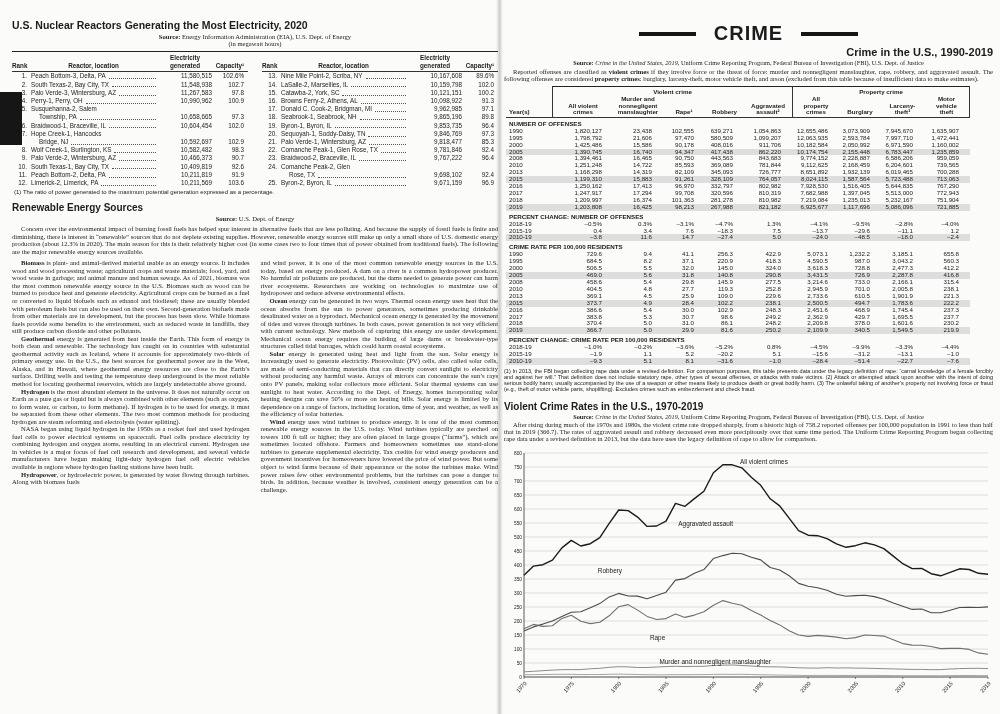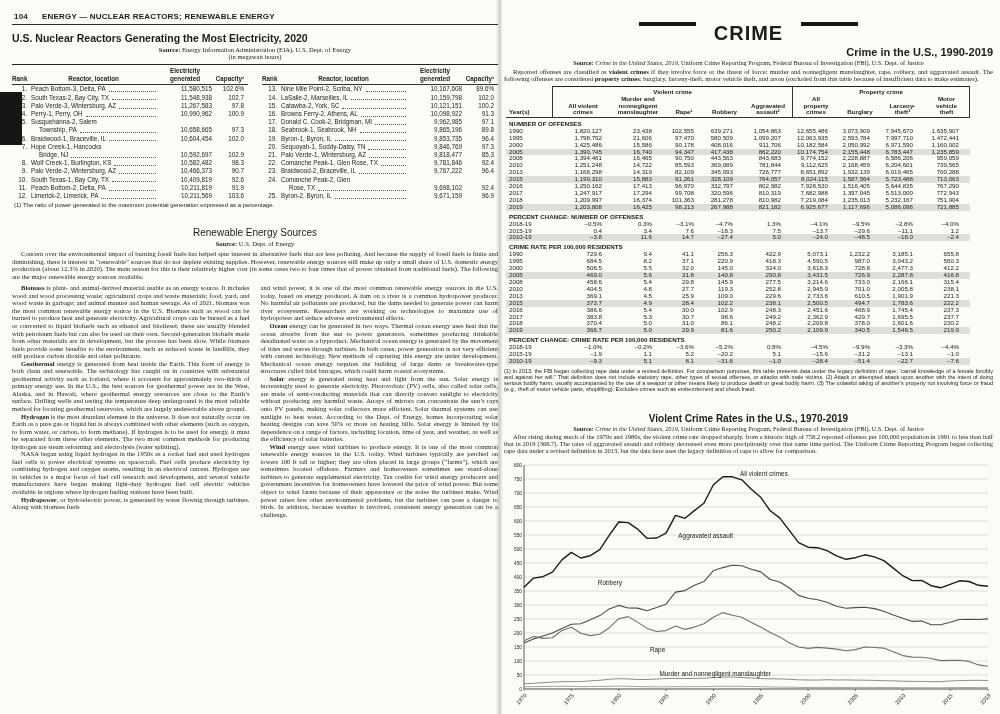--- a/index.html
+++ b/index.html
@@ -24,31 +24,31 @@
   .nt-grid { display:grid; grid-template-columns:17px 1fr 54px 36px; font-size:6.3px; line-height:8.2px; }
   .nt-h { font-weight:bold; align-self:end; padding-bottom:1px; border-bottom:.8px solid #333; }
   .nt-h.c { text-align:center; white-space:pre-line; }
   .nt-rank { text-align:right; padding-right:2px; }
   .nt-loc { display:flex; align-items:flex-end; overflow:hidden; padding-left:2px; }
   .nt-loc .ld { flex:1; border-bottom:1px dotted #555; margin:0 2px 1.5px 3px; min-width:4px; }
   .nt-num, .nt-cap { text-align:right; }
   .nt-cap { padding-right:4px; }
   .nt-foot { font-size:6px; margin-top:2px; padding-left:2px; }
 
-  .re-title { text-align:center; font-size:10px; font-weight:normal; margin-top:19px; }
+  .re-title { text-align:left; font-size:10px; font-weight:bold; margin-top:7px; }
   .re-intro { font-size:6.6px; line-height:7.5px; text-align:justify; margin-top:3px; text-indent:9px;
               font-family:"Liberation Serif",serif; }
   .re-cols { display:flex; gap:11px; margin-top:4px; }
   .re-col { flex:1; }
   .re-col p { font-size:6.6px; line-height:7.55px; text-align:justify; text-indent:9px;
               font-family:"Liberation Serif",serif; }
   .re-col p b { font-weight:bold; }
 
   
-  .crime-head { display:flex; align-items:flex-start; justify-content:center; gap:18px; margin-top:12px; }
+  .crime-head { display:flex; align-items:center; justify-content:center; gap:18px; margin-top:12px; }
   .crime-bar { width:57px; height:4px; background:#151515; }
   .crime-word { font-size:20px; font-weight:bold; letter-spacing:1px; }
   .c-sec-title { text-align:right; font-size:11px; font-weight:bold; margin-top:1px; }
   .c-src { text-align:center; font-size:6.3px; margin-top:1px; font-family:"Liberation Serif",serif; }
   .c-src i { font-style:italic; }
   .c-intro { font-size:6.6px; line-height:7px; text-align:justify; margin-top:2px;
              font-family:"Liberation Serif",serif; text-indent:9px; }
   .c-intro b { font-weight:bold; }
 
   .ct { width:464px; margin:4px 0 0 2px; font-size:6.2px; }
@@ -64,37 +64,33 @@
   .ct-chead .h:nth-child(7) { border-left:.8px solid #333; }
   .ct-chead .h:nth-child(10) { border-right:.8px solid #333; }
   .ct-chead .h.year { justify-content:flex-end; text-align:left; padding-left:3px; }
   .ct-label { font-weight:bold; padding:2px 0 1px 3px; }
   .ct-row { line-height:6.9px; }
   .ct-row.shaded { background:#dedede; }
   .ct-row .y { text-align:left; padding-left:3px; }
   .ct-row .n { text-align:right; padding-right:11px; }
   .ct-foot { font-size:5.5px; line-height:5.9px; text-align:justify; margin-top:4px; }
 
-  .c2-title { text-align:center; font-size:10px; font-weight:bold; margin-top:20px; }
+  .c2-title { text-align:left; font-size:10px; font-weight:bold; margin-top:8px; }
   .c2-para { font-size:6.5px; line-height:7px; text-align:justify; text-indent:9px;
              font-family:"Liberation Serif",serif; margin-top:1px; }
   #chart-box { margin-top:3px; }
   #chart-box svg text { font-family:"Liberation Sans",sans-serif; }
 </style>
 </head>
 <body>
 
 <div class="edge-blot"></div>
 <div class="gutter"></div>
 
 <div class="page" id="left-page">
-  <div class="running-head">
-    <span>104</span>
-    <span>ENERGY — NUCLEAR REACTORS; RENEWABLE ENERGY</span>
-  </div>
 
   <div class="nt-title">U.S. Nuclear Reactors Generating the Most Electricity, 2020</div>
   <div class="src-line">
     <b>Source:</b>
     <span>Energy Information Administration (EIA), U.S. Dept. of Energy</span>
   </div>
   <div class="unit-note">(in megawatt hours)</div>
 
   <div class="nt-wrap">
     <div class="nt-half">

